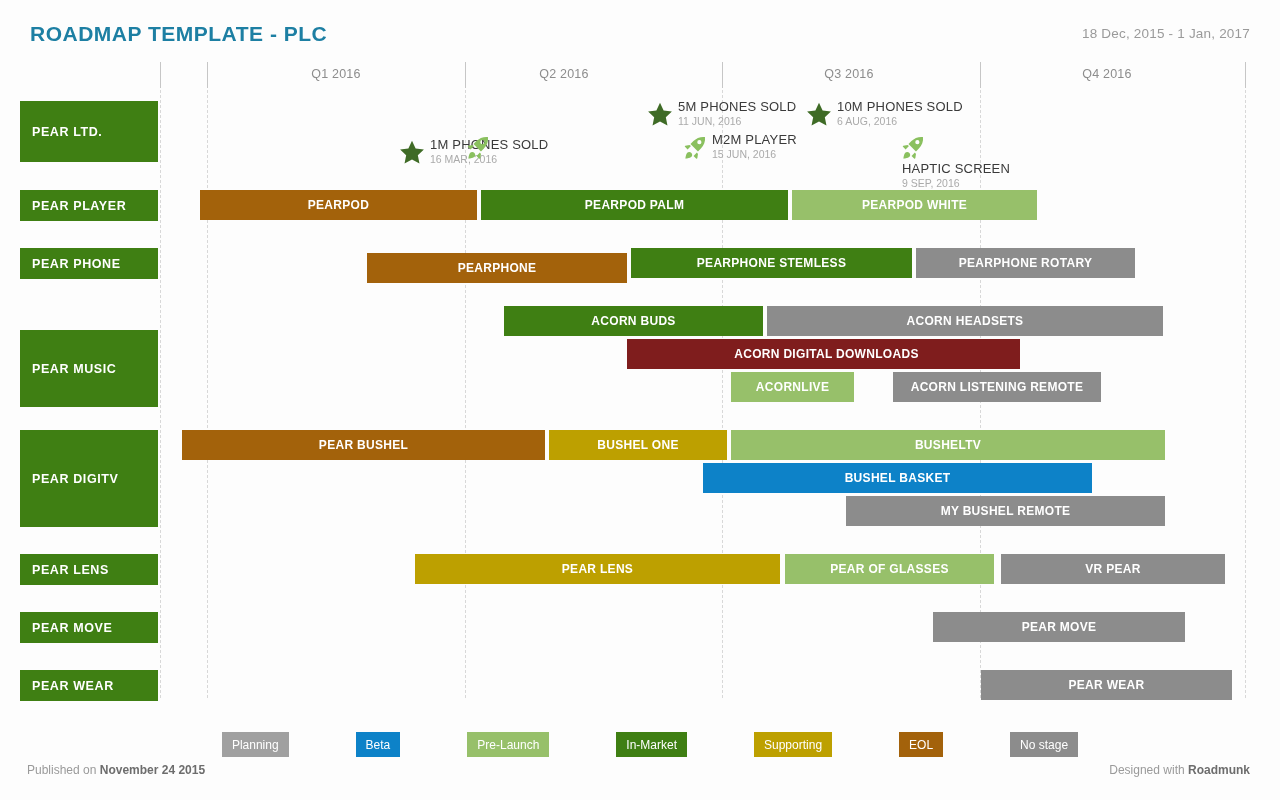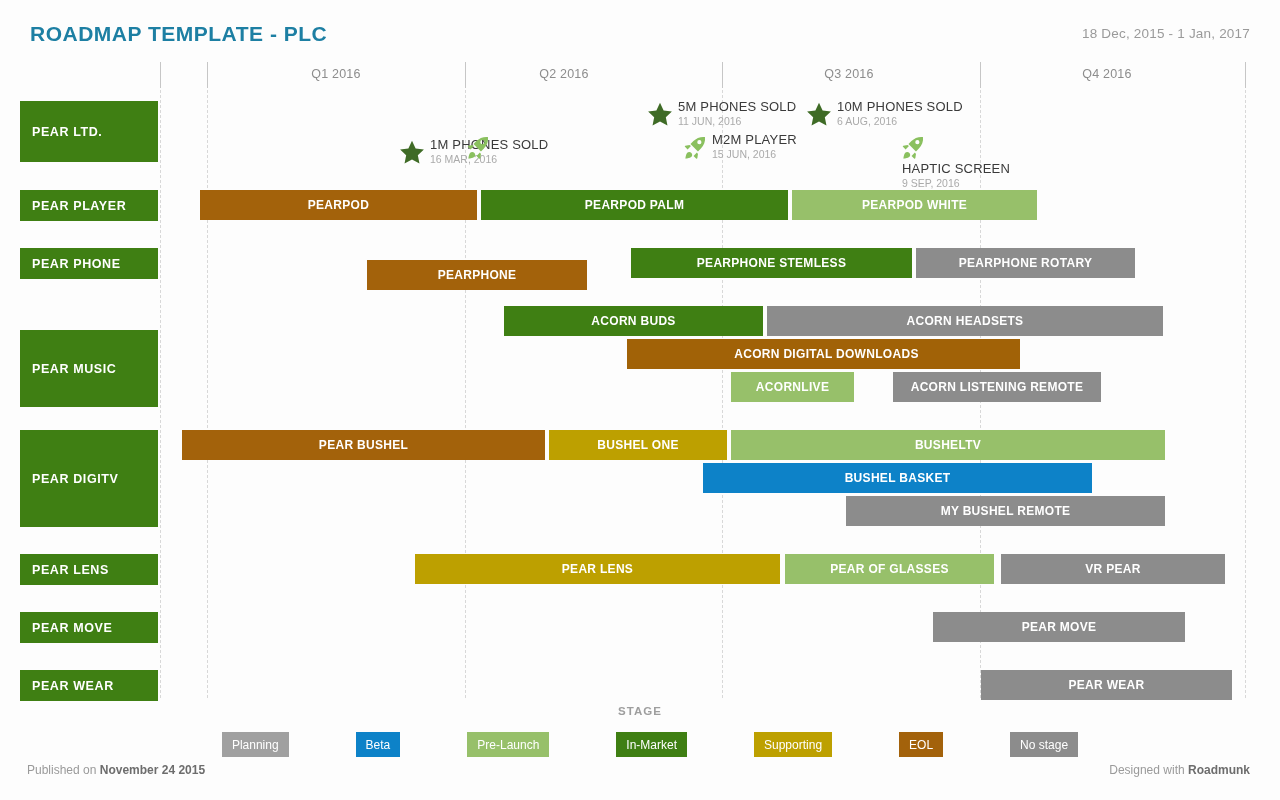--- a/index.html
+++ b/index.html
@@ -107,26 +107,26 @@
       <div class="lane-label" style="top: 306px; height: 77px; margin-top: 24px;">PEAR MUSIC</div>
       <div class="lane-label" style="top: 430px; height: 97px;">PEAR DIGITV</div>
       <div class="lane-label" style="top: 554px; height: 31px;">PEAR LENS</div>
       <div class="lane-label" style="top: 612px; height: 31px;">PEAR MOVE</div>
       <div class="lane-label" style="top: 670px; height: 31px;">PEAR WEAR</div>
     </div>
   <div id="bars-layer">
       <div class="bar" style="left: 200px; width: 277px; top: 190px; background: rgb(163, 98, 11);">PEARPOD</div>
       <div class="bar" style="left: 481px; width: 307px; top: 190px; background: rgb(63, 127, 19);">PEARPOD PALM</div>
       <div class="bar" style="left: 792px; width: 245px; top: 190px; background: rgb(151, 192, 106);">PEARPOD WHITE</div>
-      <div class="bar" style="left: 367px; width: 220px; top: 260px; background: rgb(163, 98, 11);">PEARPHONE</div>
+      <div class="bar" style="left: 367px; width: 260px; top: 253px; background: rgb(163, 98, 11);">PEARPHONE</div>
       <div class="bar" style="left: 631px; width: 281px; top: 248px; background: rgb(63, 127, 19);">PEARPHONE STEMLESS</div>
       <div class="bar" style="left: 916px; width: 219px; top: 248px; background: rgb(140, 140, 140);">PEARPHONE ROTARY</div>
       <div class="bar" style="left: 504px; width: 259px; top: 306px; background: rgb(63, 127, 19);">ACORN BUDS</div>
       <div class="bar" style="left: 767px; width: 396px; top: 306px; background: rgb(140, 140, 140);">ACORN HEADSETS</div>
-      <div class="bar" style="left: 627px; width: 393px; top: 339px; background: #a16207; padding-left: 6px;">ACORN DIGITAL DOWNLOADS</div>
+      <div class="bar" style="left: 627px; width: 393px; top: 339px; background: #7f1d1d; padding-left: 6px;">ACORN DIGITAL DOWNLOADS</div>
       <div class="bar" style="left: 731px; width: 123px; top: 372px; background: rgb(151, 192, 106);">ACORNLIVE</div>
       <div class="bar" style="left: 893px; width: 208px; top: 372px; background: rgb(140, 140, 140);">ACORN LISTENING REMOTE</div>
       <div class="bar" style="left: 182px; width: 363px; top: 430px; background: rgb(163, 98, 11);">PEAR BUSHEL</div>
       <div class="bar" style="left: 549px; width: 178px; top: 430px; background: rgb(189, 160, 0);">BUSHEL ONE</div>
       <div class="bar" style="left: 731px; width: 434px; top: 430px; background: rgb(151, 192, 106);">BUSHELTV</div>
       <div class="bar" style="left: 703px; width: 389px; top: 463px; background: rgb(13, 130, 200);">BUSHEL BASKET</div>
       <div class="bar" style="left: 846px; width: 319px; top: 496px; background: rgb(140, 140, 140);">MY BUSHEL REMOTE</div>
       <div class="bar" style="left: 415px; width: 365px; top: 554px; background: rgb(189, 160, 0);">PEAR LENS</div>
       <div class="bar" style="left: 785px; width: 209px; top: 554px; background: rgb(151, 192, 106);">PEAR OF GLASSES</div>
       <div class="bar" style="left: 1001px; width: 224px; top: 554px; background: rgb(140, 140, 140);">VR PEAR</div>
@@ -188,21 +188,20 @@
               <path d="M8.1 9.5L4.6 10c-.5.1-.7.7-.3 1l2.2 2.2 2.9-2.9-1.3-.8zM14.5 15.9l-2.9 2.9 2.2 2.2c.4.4 1 .1 1.1-.4l.5-3.5-.9-1.2zM6.2 16c-1.2 1.2-1.6 5.2-1.6 5.2s4-.4 5.2-1.6c.9-.9.9-2.4 0-3.3-.9-1-2.4-1.2-3.6-.3z"></path>
             </g>
           </svg></span>
         <span class="txt">
           <div class="mname">HAPTIC SCREEN</div>
           <div class="mdate">9 SEP, 2016</div>
         </span>
       </div>
     </div>
 
-  <div class="legend-title">STAGE</div>
   <div class="legend-row" id="legend-row">
       <div class="lg-item" style="background: rgb(160, 160, 160);">Planning</div>
       <div class="lg-item" style="background: rgb(13, 130, 200);">Beta</div>
       <div class="lg-item" style="background: rgb(151, 192, 106);">Pre-Launch</div>
       <div class="lg-item" style="background: rgb(63, 127, 19);">In-Market</div>
       <div class="lg-item" style="background: rgb(189, 160, 0);">Supporting</div>
       <div class="lg-item" style="background: rgb(163, 98, 11);">EOL</div>
       <div class="lg-item" style="background: rgb(140, 140, 140);">No stage</div>
     </div>
 

